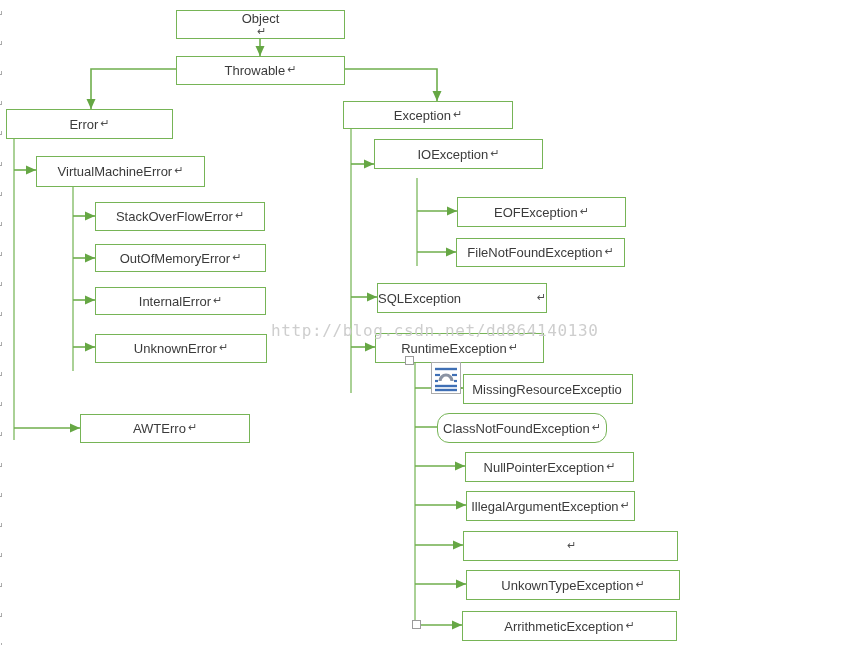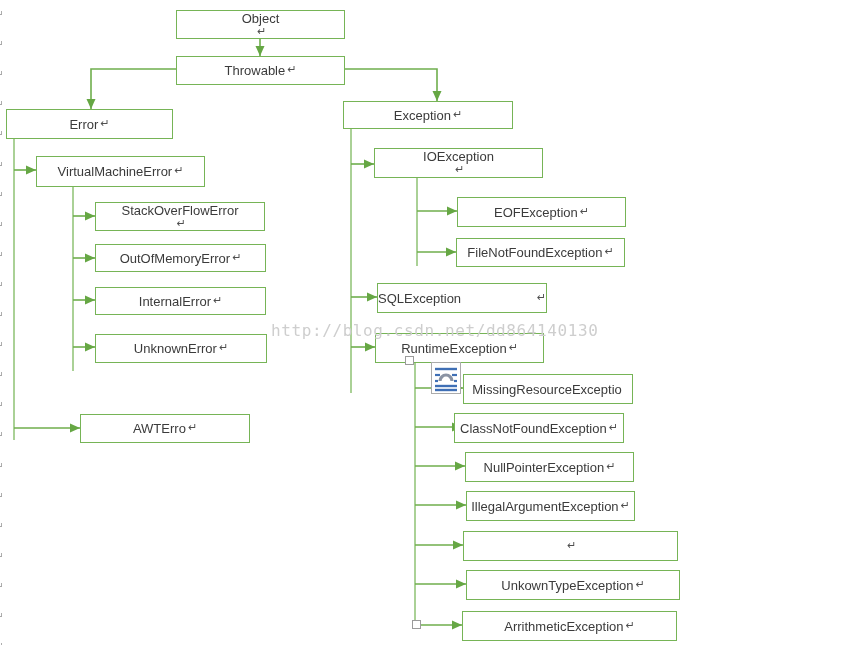--- a/index.html
+++ b/index.html
@@ -154,21 +154,21 @@
         <span class="mark">↵</span>
       </div>
       <div class="node" style="left: 6px; top: 109px; width: 165px; height: 28px;">
         <span>Error</span>
         <span class="mark">↵</span>
       </div>
       <div class="node" style="left: 36px; top: 156px; width: 167px; height: 29px;">
         <span>VirtualMachineError</span>
         <span class="mark">↵</span>
       </div>
-      <div class="node" style="left: 95px; top: 202px; width: 168px; height: 27px; flex-direction: column;">
+      <div class="node" style="left: 95px; top: 202px; width: 168px; height: 27px;">
         <span>StackOverFlowError</span>
         <span class="mark">↵</span>
       </div>
       <div class="node" style="left: 95px; top: 244px; width: 169px; height: 26px;">
         <span>OutOfMemoryError</span>
         <span class="mark">↵</span>
       </div>
       <div class="node" style="left: 95px; top: 287px; width: 169px; height: 26px; align-items: center;">
         <span>InternalError</span>
         <span class="mark">↵</span>
@@ -178,21 +178,21 @@
         <span class="mark">↵</span>
       </div>
       <div class="node" style="left: 80px; top: 414px; width: 168px; height: 27px;">
         <span>AWTErro</span>
         <span class="mark">↵</span>
       </div>
       <div class="node" style="left: 343px; top: 101px; width: 168px; height: 26px;">
         <span>Exception</span>
         <span class="mark">↵</span>
       </div>
-      <div class="node" style="left: 374px; top: 148px; width: 167px; height: 28px; flex-direction: column;">
+      <div class="node" style="left: 374px; top: 139px; width: 167px; height: 28px;">
         <span>IOException</span>
         <span class="mark">↵</span>
       </div>
       <div class="node" style="left: 457px; top: 197px; width: 167px; height: 28px;">
         <span>EOFException</span>
         <span class="mark">↵</span>
       </div>
       <div class="node" style="left: 456px; top: 238px; width: 167px; height: 27px;">
         <span>FileNotFoundException</span>
         <span class="mark">↵</span>
@@ -202,21 +202,21 @@
         <span class="mark">↵</span>
       </div>
       <div class="node" style="left: 375px; top: 333px; width: 167px; height: 28px;">
         <span>RuntimeException</span>
         <span class="mark">↵</span>
       </div>
       <div class="node" style="left: 463px; top: 374px; width: 168px; height: 28px;">
         <span>MissingResourceExceptio</span>
         <span class="mark"></span>
       </div>
-      <div class="node" style="left: 454px; top: 413px; width: 168px; height: 28px;">
+      <div class="node" style="left: 437px; top: 413px; width: 168px; height: 28px; border-radius: 12px;">
         <span>ClassNotFoundException</span>
         <span class="mark">↵</span>
       </div>
       <div class="node" style="left: 465px; top: 452px; width: 167px; height: 28px;">
         <span>NullPointerException</span>
         <span class="mark">↵</span>
       </div>
       <div class="node" style="left: 466px; top: 491px; width: 167px; height: 28px;">
         <span>IllegalArgumentException</span>
         <span class="mark">↵</span>

